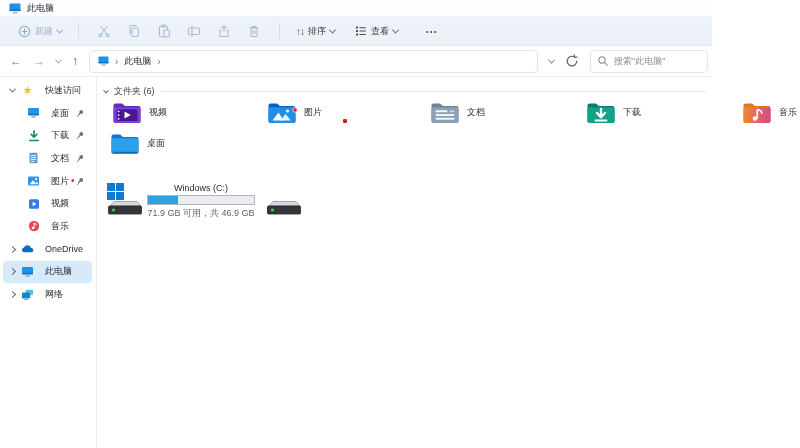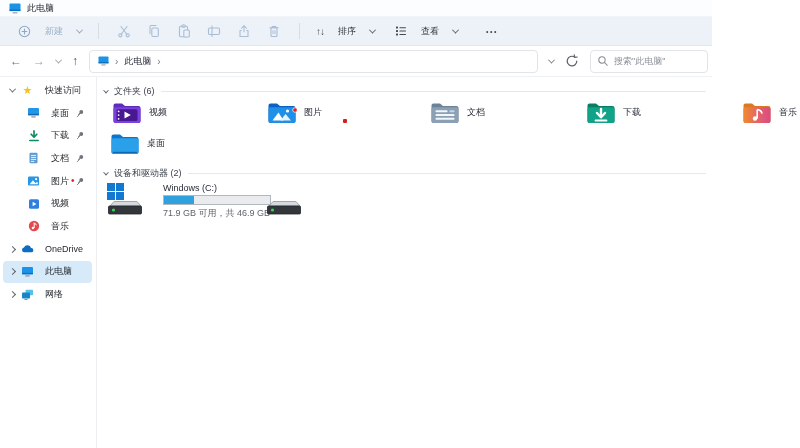--- a/index.html
+++ b/index.html
@@ -6,21 +6,21 @@
   html,body { width:800px; height:448px; }
   body { font-family:"Liberation Sans","DejaVu Sans",sans-serif; font-size:9px; color:#1f2430; background:#fff; overflow:hidden; }
   .win { position:relative; width:712px; height:448px; background:#fff; }
 
   
   .titlebar { height:16px; display:flex; align-items:center; padding-left:9px; background:#fcfdfe; }
   .titlebar .t-label { margin-left:6px; color:#23272e; }
 
   
   .toolbar { height:30px; display:flex; align-items:center; padding-left:12px; background:#edf1f8; border-top:1px solid #f1f4f9; border-bottom:1px solid #e2e7ef; }
-  .tbtn { display:flex; align-items:center; gap:14px; height:22px; padding:0 6px; border-radius:4px; }
+  .tbtn { display:flex; align-items:center; gap:4px; height:22px; padding:0 6px; border-radius:4px; }
   .tbtn.disabled { color:#9ab0c8; }
   .icon-btn { width:30px; justify-content:center; padding:0; }
   .tsep { width:1px; height:16px; background:#d7dde7; margin:0 10px; }
   .chev { display:inline-block; width:5px; height:5px; border-right:1.2px solid #8ea6c0; border-bottom:1.2px solid #8ea6c0; }
   .chev.down { transform:rotate(45deg) translate(-1px,-1px); }
   .chev.right { transform:rotate(-45deg); }
   .chev.dark { border-color:#5a6168; }
   .sortarrows { color:#444b52; font-size:10px; letter-spacing:-1px; }
   .tlabel { color:#2f3338; }
   .more { color:#444b52; font-size:7px; letter-spacing:1.5px; }
@@ -48,21 +48,21 @@
   .pin { position:absolute; right:7px; top:7px; }
   .inline-badge { color:#e02424; margin-left:2px; font-size:10px; line-height:1; }
 
   .content { position:relative; flex:1; }
   .sec-head { position:absolute; left:7px; right:6px; display:flex; align-items:center; gap:6px; color:#3c414c;justify-content:space-between; }
   .sec-head .chev { border-color:#5d6570; width:4px; height:4px; }
   .sec-head .line { flex:1; border-top:1px solid #e6e8eb; }
   .tile { position:absolute; height:28px; display:flex; align-items:center; gap:7px; }
   .tile .flab { color:#1f2430; white-space:nowrap; }
 
-  .dtile { position:absolute; top:105px; display:flex; gap:20px; }
+  .dtile { position:absolute; top:105px; display:flex; gap:4px;text-align:center; }
   .dinfo { padding-top:1px; }
   .dname { height:11px; color:#1f2430; }
   .dbar { width:108px; height:10px; border:1px solid #b2b8bf; background:#e9ebee; margin:1px 0 2px 0; }
   .dfill { height:100%; background:#2fa1de; }
   .dcap { color:#5d646e; white-space:nowrap; }
 
   .red-dot { position:absolute; width:4px; height:4px; border-radius:1px; background:#d61f1f; }
 </style>
 </head>
 <body>
@@ -382,25 +382,20 @@
 
       <div class="tile" style="left:13px;top:52px">
         <svg width="30" height="25" viewBox="0 0 30 25">
             <path d="M1.5 5.5C1.5 4.4 2.4 3.5 3.5 3.5H10l3 2.5h13.5c1.1 0 2 .9 2 2V21c0 1.1-.9 2-2 2h-23c-1.1 0-2-.9-2-2z" fill="#0d74cf"></path>
             <rect x="1.5" y="7.2" width="27" height="15.8" rx="2" fill="#2ba0ea"></rect>
             <rect x="3" y="20.8" width="24" height="1.4" fill="#0d69b5"></rect>
           </svg>
         <span class="flab">桌面</span>
       </div>
 
-      <div class="sec-head" style="top:90px">
-        <span class="chev down"></span>
-        <span>设备和驱动器 (2)</span>
-        <span class="line"></span>
-      </div>
 
       <div class="dtile" style="left:6px">
         <svg width="40" height="34" viewBox="0 0 40 34">
             <g fill="#1279d2">
               <rect x="4" y="1" width="8" height="8"></rect>
               <rect x="13" y="1" width="8" height="8"></rect>
               <rect x="4" y="10" width="8" height="8"></rect>
               <rect x="13" y="10" width="8" height="8"></rect>
             </g>
             <polygon points="7,24 11,19.5 34,19.5 38,24" fill="#d6dade" stroke="#8f969c" stroke-width="0.8"></polygon>

